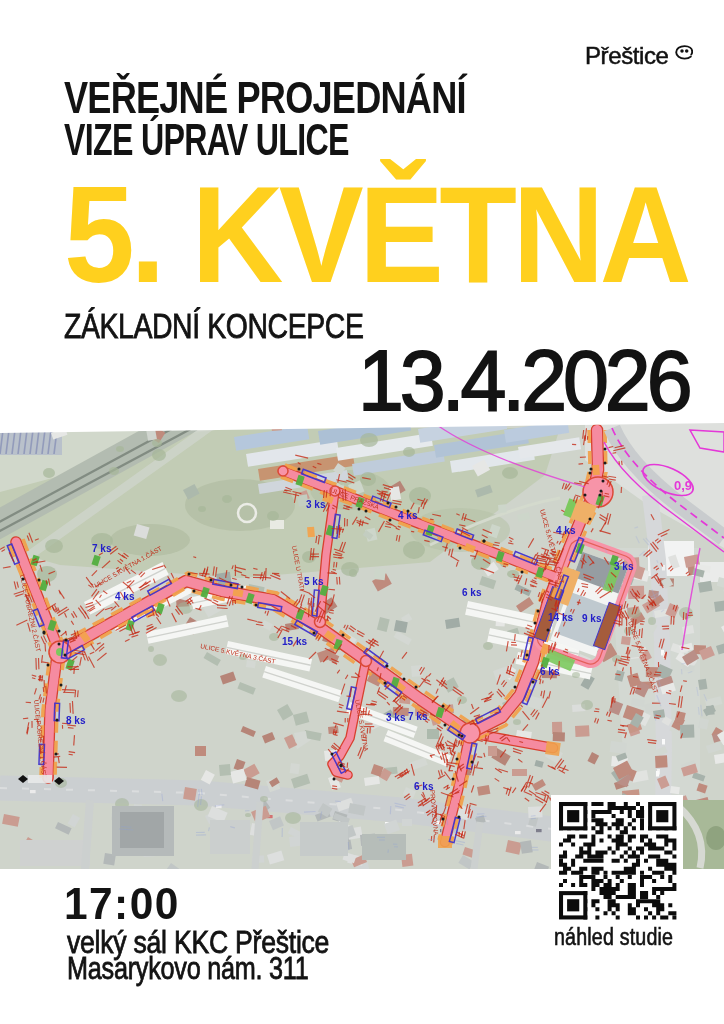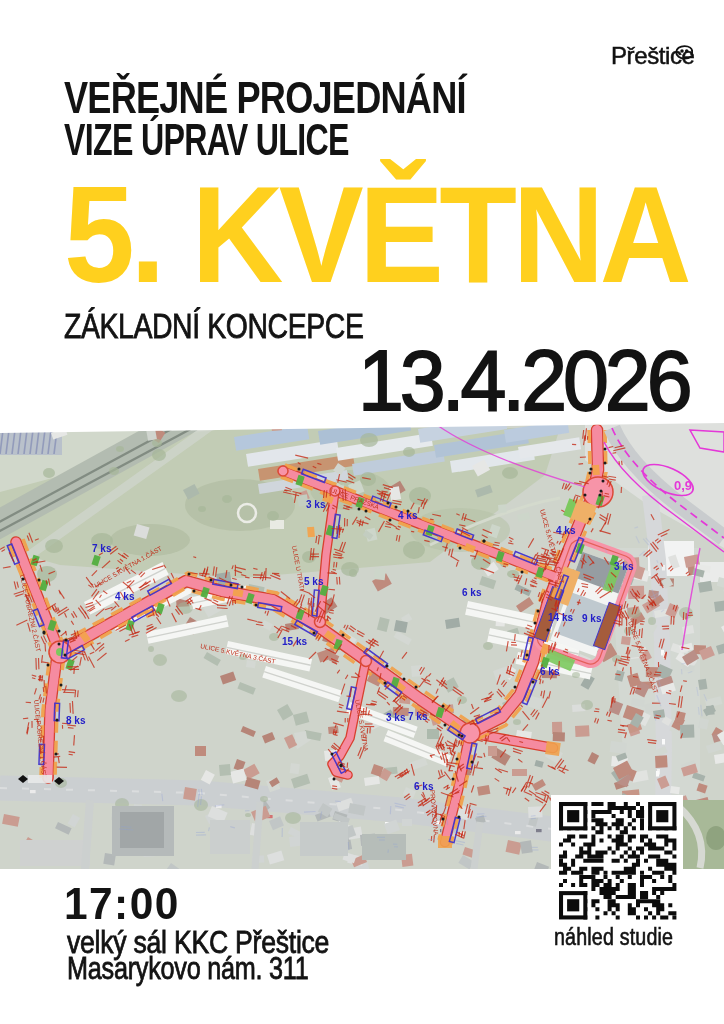--- a/index.html
+++ b/index.html
@@ -1,21 +1,21 @@
 <!DOCTYPE html>
 <html><head><meta charset="utf-8">
 <style>
   html,body{margin:0;padding:0;background:#fff;}
   body{width:724px;height:1024px;position:relative;overflow:hidden;
        font-family:"Liberation Sans",sans-serif;}
   .abs{position:absolute;white-space:nowrap;}
 </style></head>
 <body>
 
-<div class="abs" style="left:611px;top:42px;font-size:24px;color:#111;letter-spacing:-0.4px;-webkit-text-stroke:0.5px #111;">Přeštice</div>
+<div class="abs" style="left:585px;top:42px;font-size:24px;color:#111;letter-spacing:-0.4px;-webkit-text-stroke:0.5px #111;">Přeštice</div>
 
 <svg class="abs" style="left:675px;top:45px;" width="18" height="15" viewBox="0 0 18 15">
  <path d="M15.8,11.6 C14.4,12.9 12.2,13.6 9.6,13.6 C4.8,13.6 1.2,11.0 1.2,7.3 C1.2,3.6 4.8,1.1 9.6,1.1 C14.2,1.1 17.2,3.5 17.2,6.7 C17.2,7.8 16.9,8.7 16.3,9.5" fill="none" stroke="#111" stroke-width="1.9" stroke-linecap="round"></path>
  <circle cx="7.0" cy="6.0" r="1.75" fill="#111"></circle>
     <circle cx="11.7" cy="6.0" r="1.75" fill="#111"></circle>
 </svg>
 
 <div class="abs" style="left:64px;top:72px;font-size:45px;font-weight:bold;color:#131313;letter-spacing:-1.0px;transform:scaleX(0.804);transform-origin:0 0;">VEŘEJNÉ PROJEDNÁNÍ</div>
 
 <div class="abs" style="left:64px;top:114px;font-size:45px;font-weight:bold;color:#131313;letter-spacing:-1.0px;transform:scaleX(0.715);transform-origin:0 0;">VIZE ÚPRAV ULICE</div>

